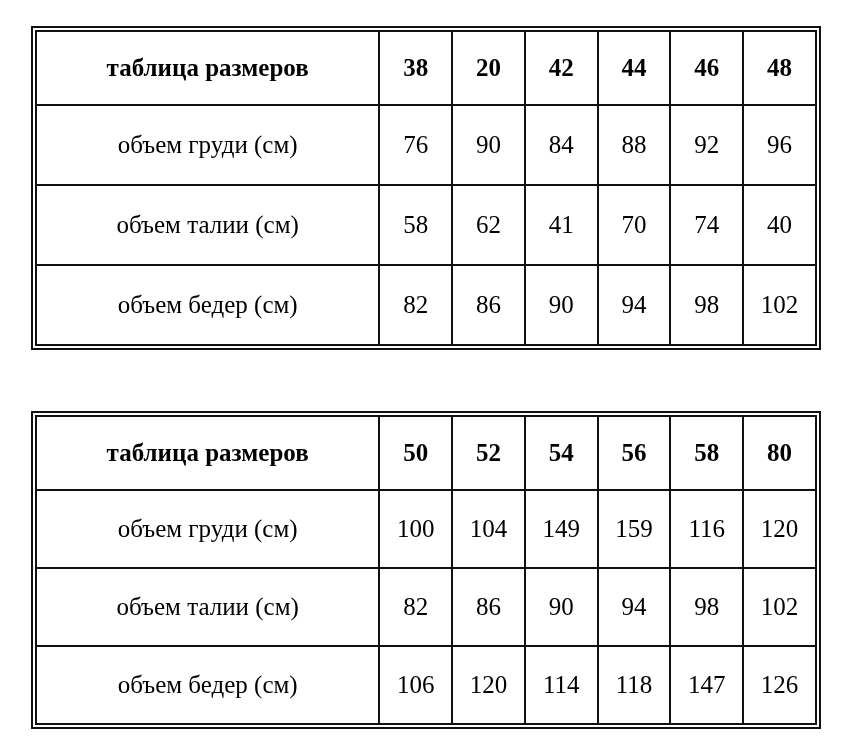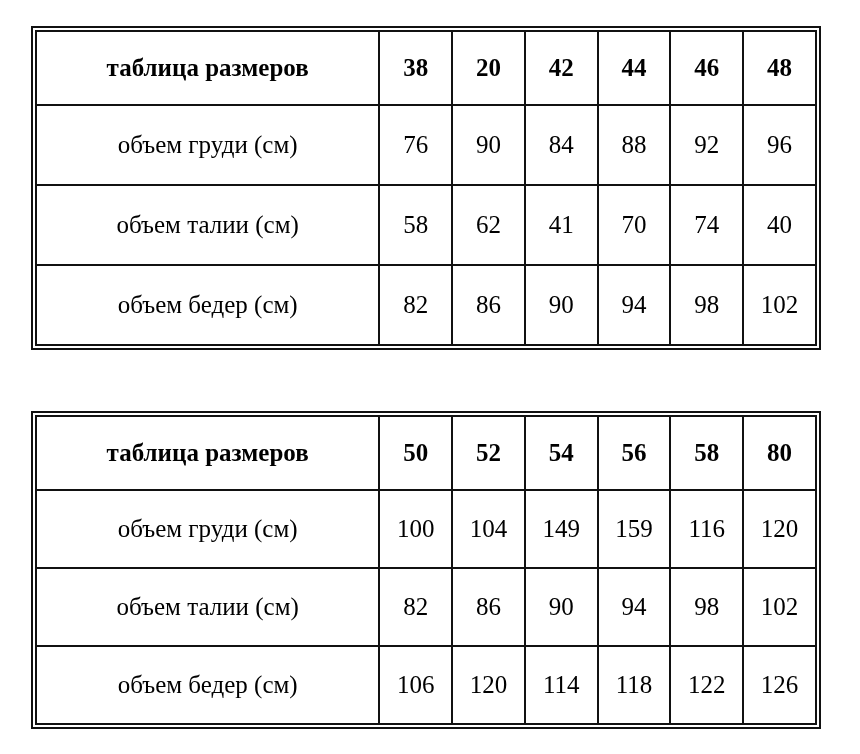--- a/index.html
+++ b/index.html
@@ -281,21 +281,21 @@
           <td>
               <span class="cell-inner">120</span>
             </td>
           <td>
               <span class="cell-inner">114</span>
             </td>
           <td>
               <span class="cell-inner">118</span>
             </td>
           <td>
-              <span class="cell-inner">122</span>
+              <span class="cell-inner">147</span>
             </td>
           <td>
               <span class="cell-inner">126</span>
             </td>
         </tr>
       </tbody>
     </table>
   </div>
 
 </div>

